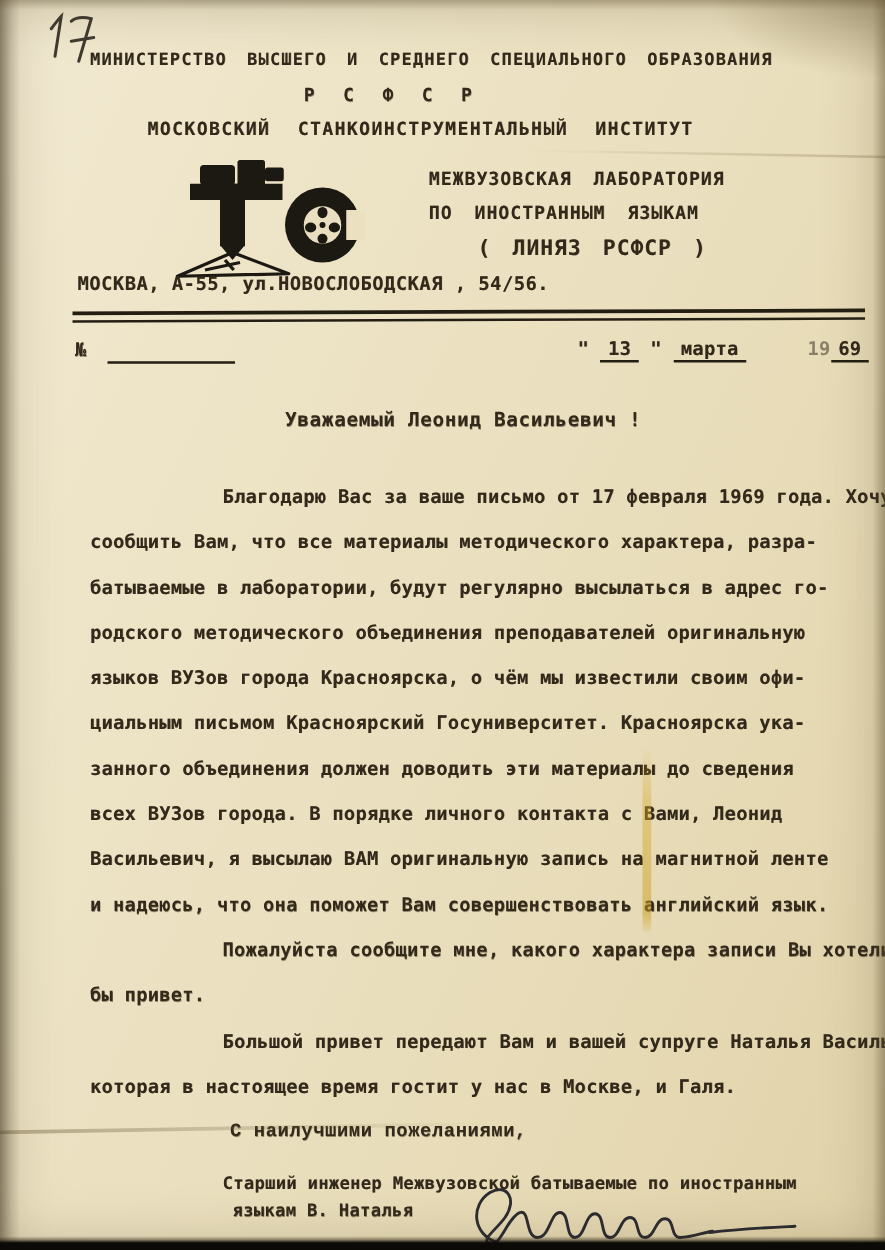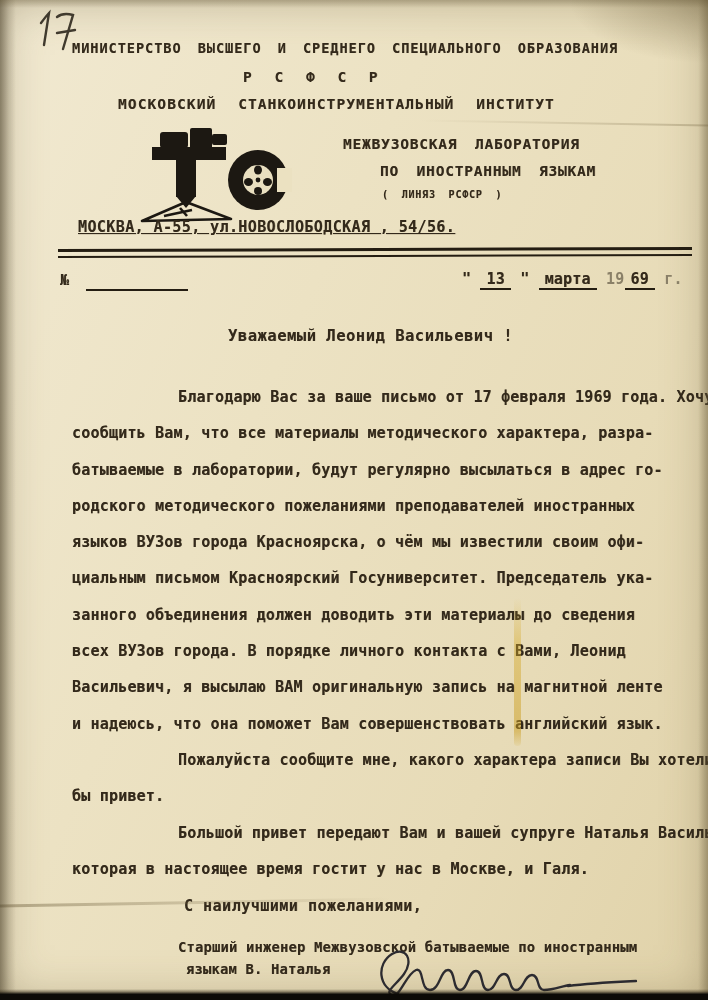--- a/index.html
+++ b/index.html
@@ -23,40 +23,40 @@
     position:absolute;
     font-weight:700;
     white-space:nowrap;
     letter-spacing:.2px;
     text-shadow:.3px .3px 0 rgba(45,33,12,.45);
   }
   .head-ministry{top:40px;left:72px;font-size:13.5px;letter-spacing:1px;word-spacing:7px;}
   .head-republic{top:69px;left:243px;font-size:14.5px;letter-spacing:7px;}
   .head-institute{top:96px;left:118px;font-size:14.5px;letter-spacing:1.1px;word-spacing:12px;}
   .lab-1{top:136px;left:343px;font-size:14.5px;letter-spacing:.8px;word-spacing:8px;}
-  .lab-2{top:163px;left:343px;font-size:14.5px;letter-spacing:.8px;word-spacing:8px;margin-left:37px;}
-  .lab-3{top:189px;left:382px;font-size:10px;letter-spacing:.8px;word-spacing:6px;}
-  .address{top:218px;left:78px;font-size:15px;letter-spacing:.4px;text-decoration:underline;}
+  .lab-2{top:163px;left:343px;font-size:14.5px;letter-spacing:.8px;word-spacing:8px;}
+  .lab-3{top:189px;left:382px;font-size:17px;letter-spacing:.8px;word-spacing:6px;}
+  .address{top:218px;left:62px;font-size:15px;letter-spacing:.4px;}
   .rule-a{position:absolute;top:248px;left:58px;width:634px;height:2.6px;background:#241d12;transform:rotate(-.2deg);}
   .rule-b{position:absolute;top:255px;left:58px;width:634px;height:2.2px;background:#241d12;transform:rotate(-.2deg);}
   .ref-no{top:271px;left:60px;font-size:15px;}
   .ref-blank{position:absolute;top:289px;left:86px;width:102px;height:0;border-bottom:2.4px solid #241d12;}
   .date-block{top:270px;left:462px;font-size:15px;}
   .u{border-bottom:2px solid #241d12;padding:0 6px;}
-  .faint{color:var(--faded);text-shadow:none;}
+  .faint{color:var(--faded);text-shadow:none;margin-left:40px;}
   .salutation{top:327px;left:228px;font-size:15.5px;letter-spacing:.5px;}
   .body-lines{
     position:absolute;top:379px;left:72px;width:614px;
     font-weight:700;font-size:15px;line-height:36.3px;
     letter-spacing:.2px;
     text-shadow:.3px .3px 0 rgba(45,33,12,.45);
   }
   .body-line{white-space:nowrap;}
   .body-line.indent{padding-left:106px;}
-  .closing{top:897px;left:184px;font-size:15px;letter-spacing:.5px;}
+  .closing{top:897px;left:184px;font-size:15px;letter-spacing:.5px;font-family:Liberation Mono, monospace;}
   .sig-title-1{top:939px;left:178px;font-size:13.8px;letter-spacing:.2px;}
   .sig-title-2{top:961px;left:186px;font-size:13.8px;letter-spacing:.2px;}
   .handnum{position:absolute;top:6px;left:28px;width:60px;height:48px;}
   .logo{position:absolute;top:128px;left:134px;width:158px;height:102px;}
   .signature-svg{position:absolute;top:944px;left:368px;width:276px;height:56px;}
   
   .edge-left{position:absolute;left:0;top:0;bottom:0;width:16px;
     background:linear-gradient(to right,rgba(70,60,38,.55),rgba(70,60,38,.18) 55%,transparent);}
   .edge-right{position:absolute;right:0;top:0;bottom:0;width:10px;
     background:linear-gradient(to left,rgba(95,82,50,.4),transparent);}
@@ -135,23 +135,23 @@
     <span class="faint">19</span><span class="u">69</span>
     <span class="faint">г.</span>
   </div>
 
   <div class="typed salutation">Уважаемый Леонид Васильевич !</div>
 
   <div class="body-lines" id="body-lines">
       <div class="body-line indent">Благодарю Вас за ваше письмо от 17 февраля 1969 года. Хочу</div>
       <div class="body-line">сообщить Вам, что все материалы методического характера, разра-</div>
       <div class="body-line">батываемые в лаборатории, будут регулярно высылаться в адрес го-</div>
-      <div class="body-line">родского методического пожеланиями преподавателей иностранных</div>
+      <div class="body-line">родского методического объединения преподавателей оригинальную</div>
       <div class="body-line">языков ВУЗов города Красноярска, о чём мы известили своим офи-</div>
-      <div class="body-line">циальным письмом Красноярский Госуниверситет. Председатель ука-</div>
+      <div class="body-line">циальным письмом Красноярский Госуниверситет. Красноярска ука-</div>
       <div class="body-line">занного объединения должен доводить эти материалы до сведения</div>
       <div class="body-line">всех ВУЗов города. В порядке личного контакта с Вами, Леонид</div>
       <div class="body-line">Васильевич, я высылаю ВАМ оригинальную запись на магнитной ленте</div>
       <div class="body-line">и надеюсь, что она поможет Вам совершенствовать английский язык.</div>
       <div class="body-line indent">Пожалуйста сообщите мне, какого характера записи Вы хотели</div>
       <div class="body-line">бы привет.</div>
       <div class="body-line indent">Большой привет передают Вам и вашей супруге Наталья Васильевна</div>
       <div class="body-line">которая в настоящее время гостит у нас в Москве, и Галя.</div>
     </div>
 

